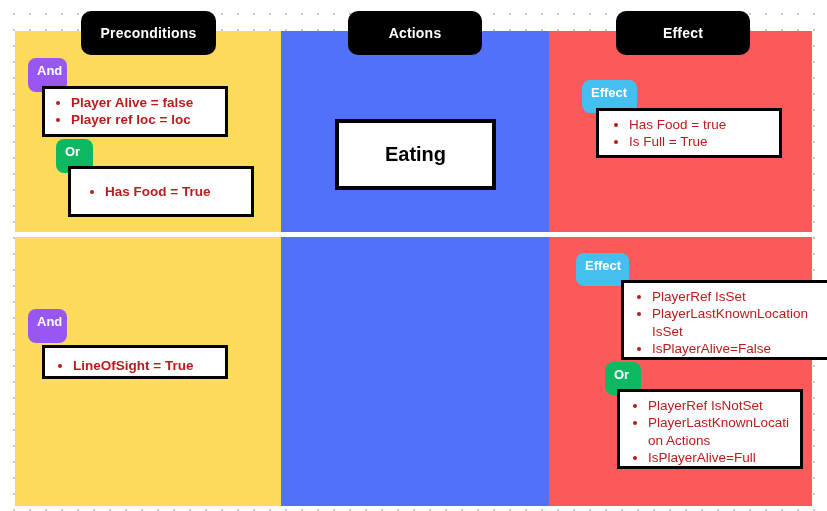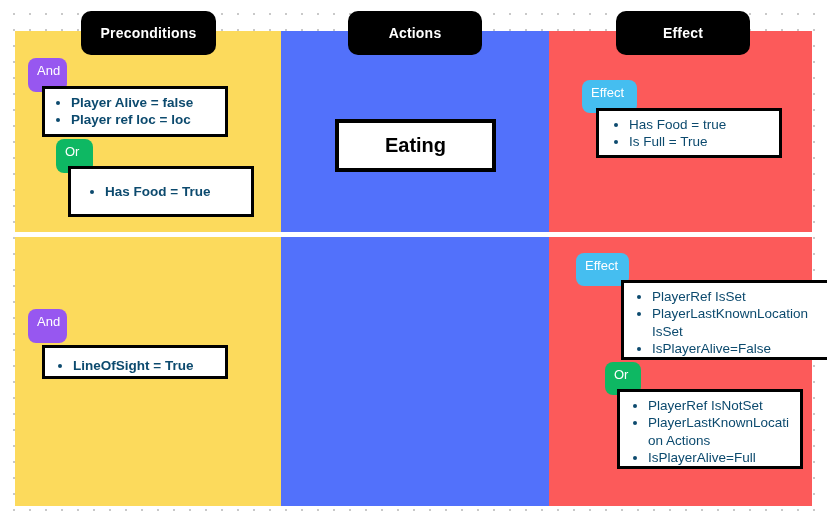--- a/index.html
+++ b/index.html
@@ -41,21 +41,21 @@
     letter-spacing: 0.2px;
     z-index: 40;
   }
 
   
   .badge {
     position: absolute;
     border-radius: 8px;
     color: #ffffff;
     font-size: 13px;
-    font-weight: normal;
+    font-weight: bold;
     display: flex;
     align-items: flex-start;
     padding: 5px 9px 0 9px;
     box-sizing: border-box;
     z-index: 30;
   }
   .badge-and    { background: #9757F0; }
   .badge-or     { background: #0EB863; }
   .badge-effect { background: #45BEF0; }
 
@@ -67,21 +67,21 @@
     box-sizing: border-box;
     z-index: 35;
     padding: 5px 6px 5px 4px;
   }
   .condbox ul {
     margin: 0;
     padding: 0 0 0 22px;
     list-style-type: disc;
   }
   .condbox li {
-    color: #0c4a6e;
+    color: #b91c1c;
     line-height: 1.28;
     margin: 0;
     padding: 0;
     word-break: break-word;
   }
   .cond-bold li {
     font-weight: bold;
     font-size: 13.5px;
   }
   .cond-plain li {
@@ -147,21 +147,21 @@
   <div class="badge badge-or" style="left:56px; top:139px; width:37px; height:34px;">
     <span>Or</span>
   </div>
 
   <div class="condbox cond-bold" style="left:68px; top:166px; width:186px; height:51px;">
     <ul style="padding-left:30px; padding-top:9px;">
       <li>Has Food = True</li>
     </ul>
   </div>
 
-  <div class="actionbox" style="left:335px; top:119px; width:161px; height:53px;">
+  <div class="actionbox" style="left:335px; top:119px; width:161px; height:71px;">
     <span>Eating</span>
   </div>
 
   <div class="badge badge-effect" style="left:582px; top:80px; width:55px; height:33px;">
     <span>Effect</span>
   </div>
 
   <div class="condbox cond-plain" style="left:596px; top:108px; width:186px; height:50px;">
     <ul style="padding-left:26px;">
       <li>Has Food = true</li>

